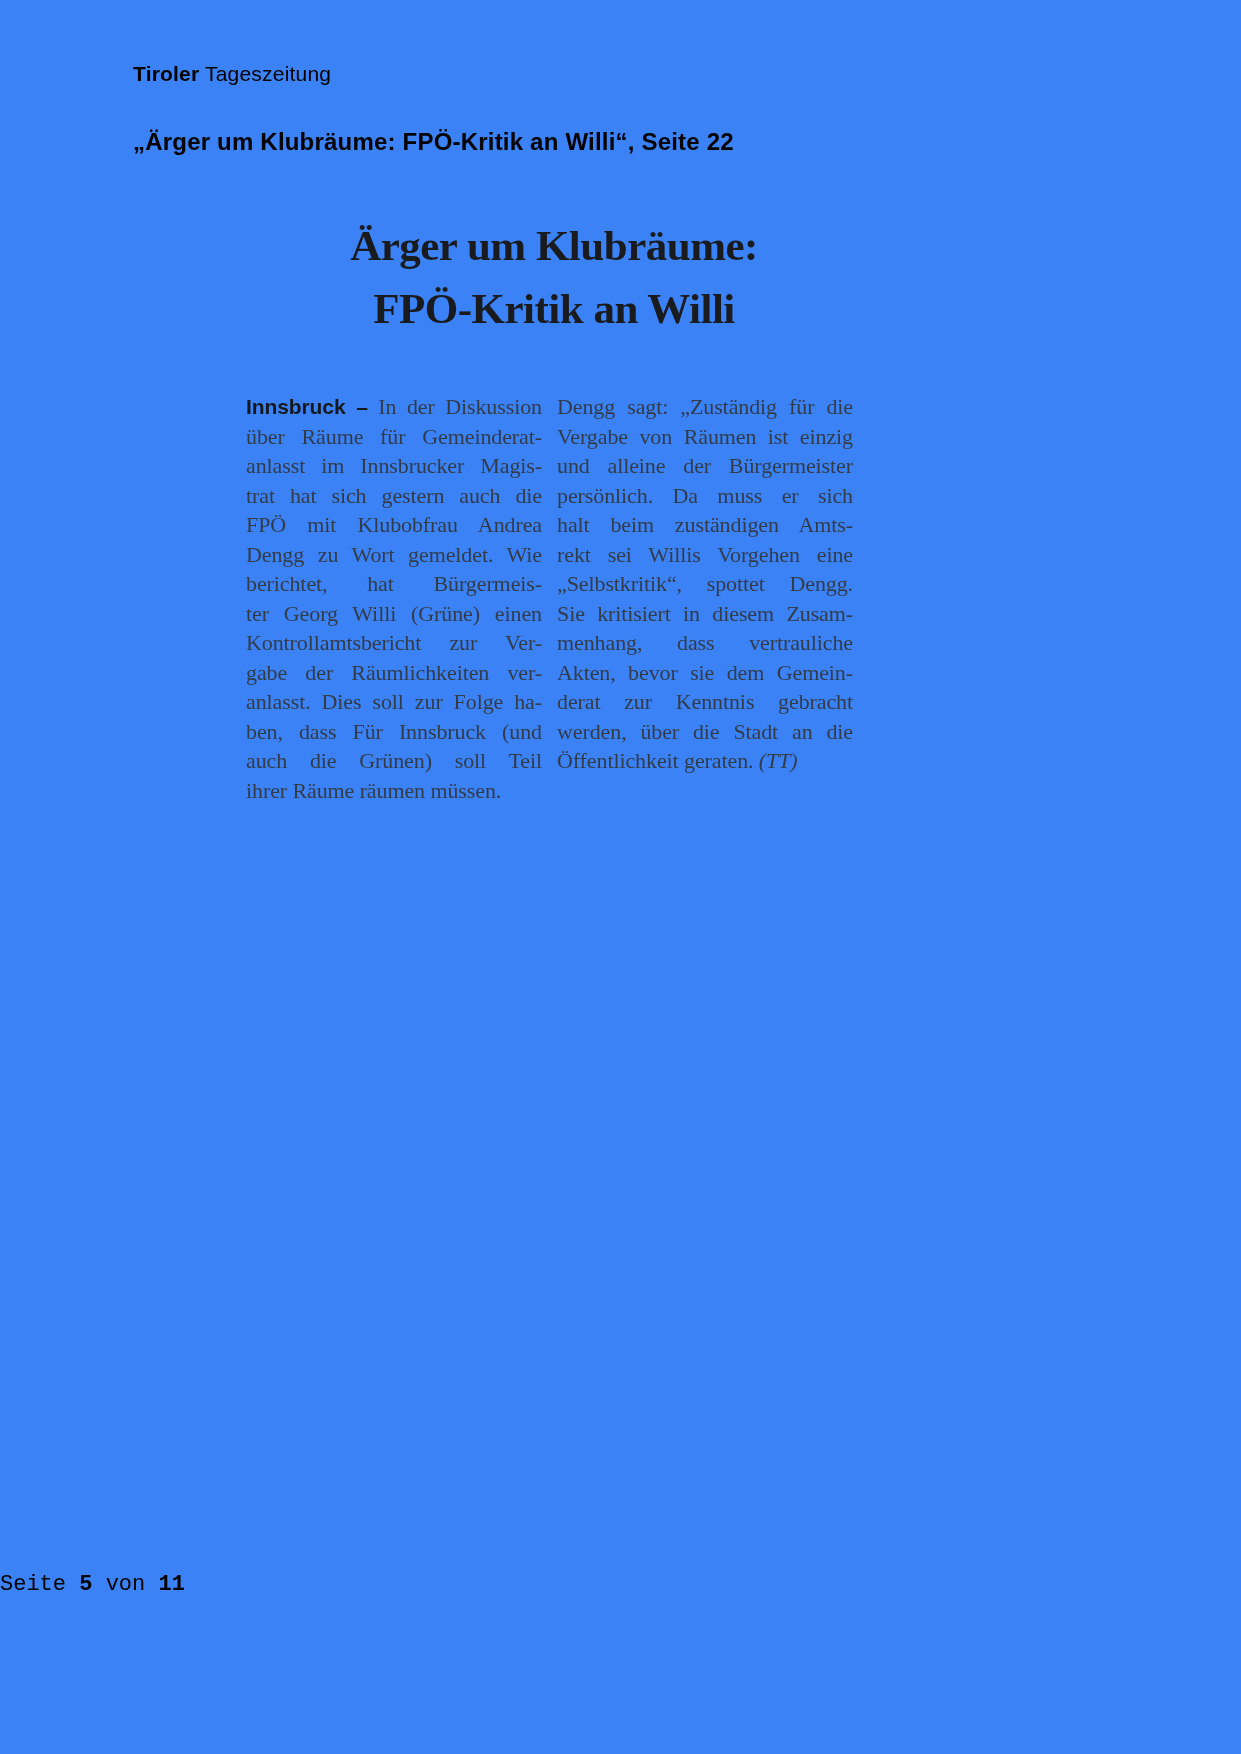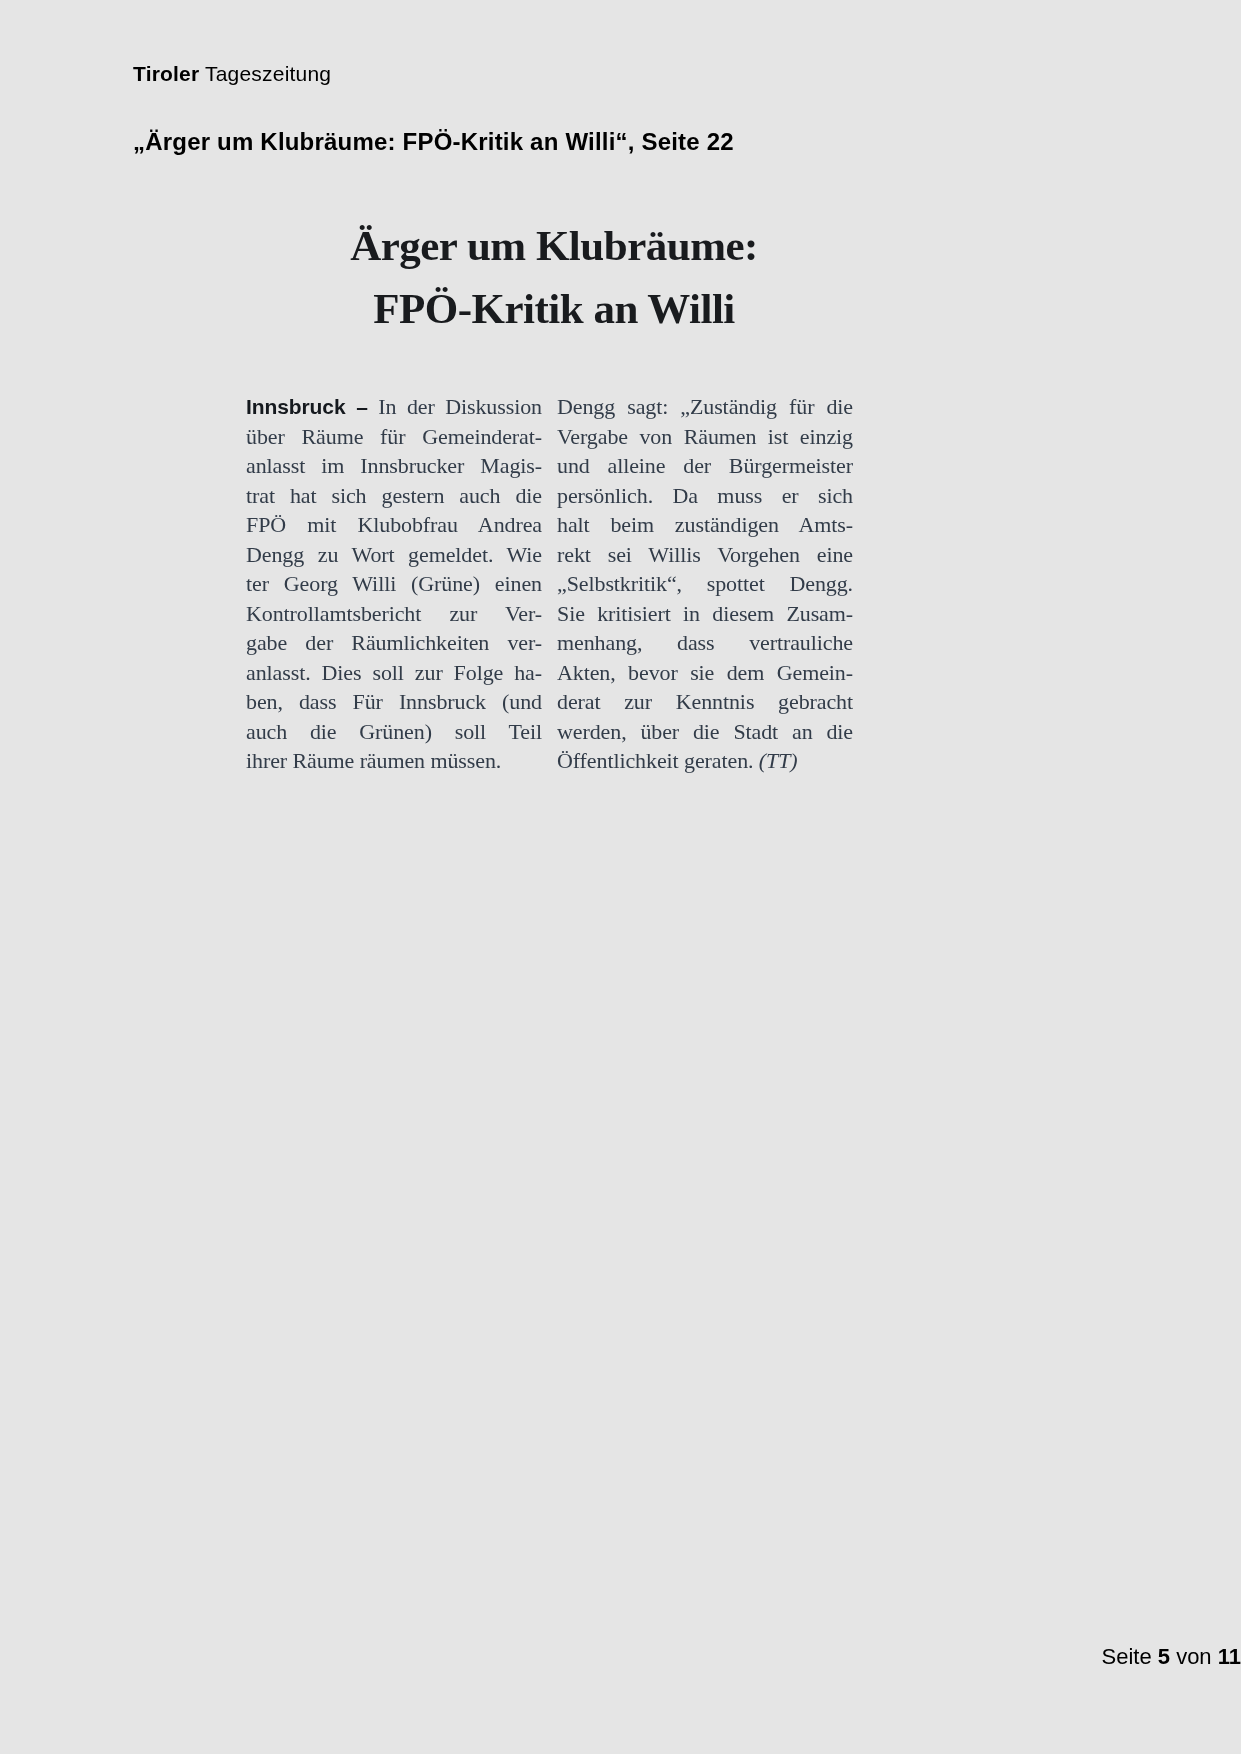--- a/index.html
+++ b/index.html
@@ -1,20 +1,20 @@
 <!DOCTYPE html>
 <html><head>
 <meta charset="utf-8">
 <style>
   html, body { margin: 0; padding: 0; background: #ffffff; }
   .page {
     position: relative;
     width: 1241px;
     height: 1754px;
-    background: #e5e5e5;
+    background: #3b82f6;
     overflow: hidden;
     font-family: "Liberation Sans", sans-serif;
   }
 
   .header {
     position: absolute;
     top: 62px;
     left: 133px;
     font-size: 21px;
     color: #000000;
@@ -67,26 +67,27 @@
   .lead {
     font-family: "Liberation Sans", sans-serif;
     font-weight: 700;
     font-size: 21px;
     color: #15191e;
   }
   .trail { font-style: italic; margin-top: 24px; }
 
   .footer {
     position: absolute;
-    top: 1644px;
+    top: 1572px;
     left: 0;
     width: 100%;
-    text-align: right;
+    text-align: left;
     font-size: 22px;
     color: #000000;
+    font-family: Liberation Mono, monospace;
   }
   .footer .num { font-weight: 700; }
 </style>
 </head>
 <body>
 
 <div class="page">
 
   <div class="header">
     <span class="brand-bold">Tiroler</span><span> Tageszeitung</span>
@@ -100,20 +101,21 @@
       <div>FPÖ-Kritik an Willi</div>
     </div>
     <div class="columns">
       <div class="col">
           <div class="bodyline"><span class="lead">Innsbruck –</span> In der Diskussion</div>
           <div class="bodyline">über Räume für Gemeinderat-</div>
           <div class="bodyline">anlasst im Innsbrucker Magis-</div>
           <div class="bodyline">trat hat sich gestern auch die</div>
           <div class="bodyline">FPÖ mit Klubobfrau Andrea</div>
           <div class="bodyline">Dengg zu Wort gemeldet. Wie</div>
+          <div class="bodyline">berichtet, hat Bürgermeis-</div>
           <div class="bodyline">ter Georg Willi (Grüne) einen</div>
           <div class="bodyline">Kontrollamtsbericht zur Ver-</div>
           <div class="bodyline">gabe der Räumlichkeiten ver-</div>
           <div class="bodyline">anlasst. Dies soll zur Folge ha-</div>
           <div class="bodyline">ben, dass Für Innsbruck (und</div>
           <div class="bodyline">auch die Grünen) soll Teil</div>
           <div class="bodyline lastline">ihrer Räume räumen müssen.</div>
         </div>
       <div class="col">
           <div class="bodyline">Dengg sagt: „Zuständig für die</div>

